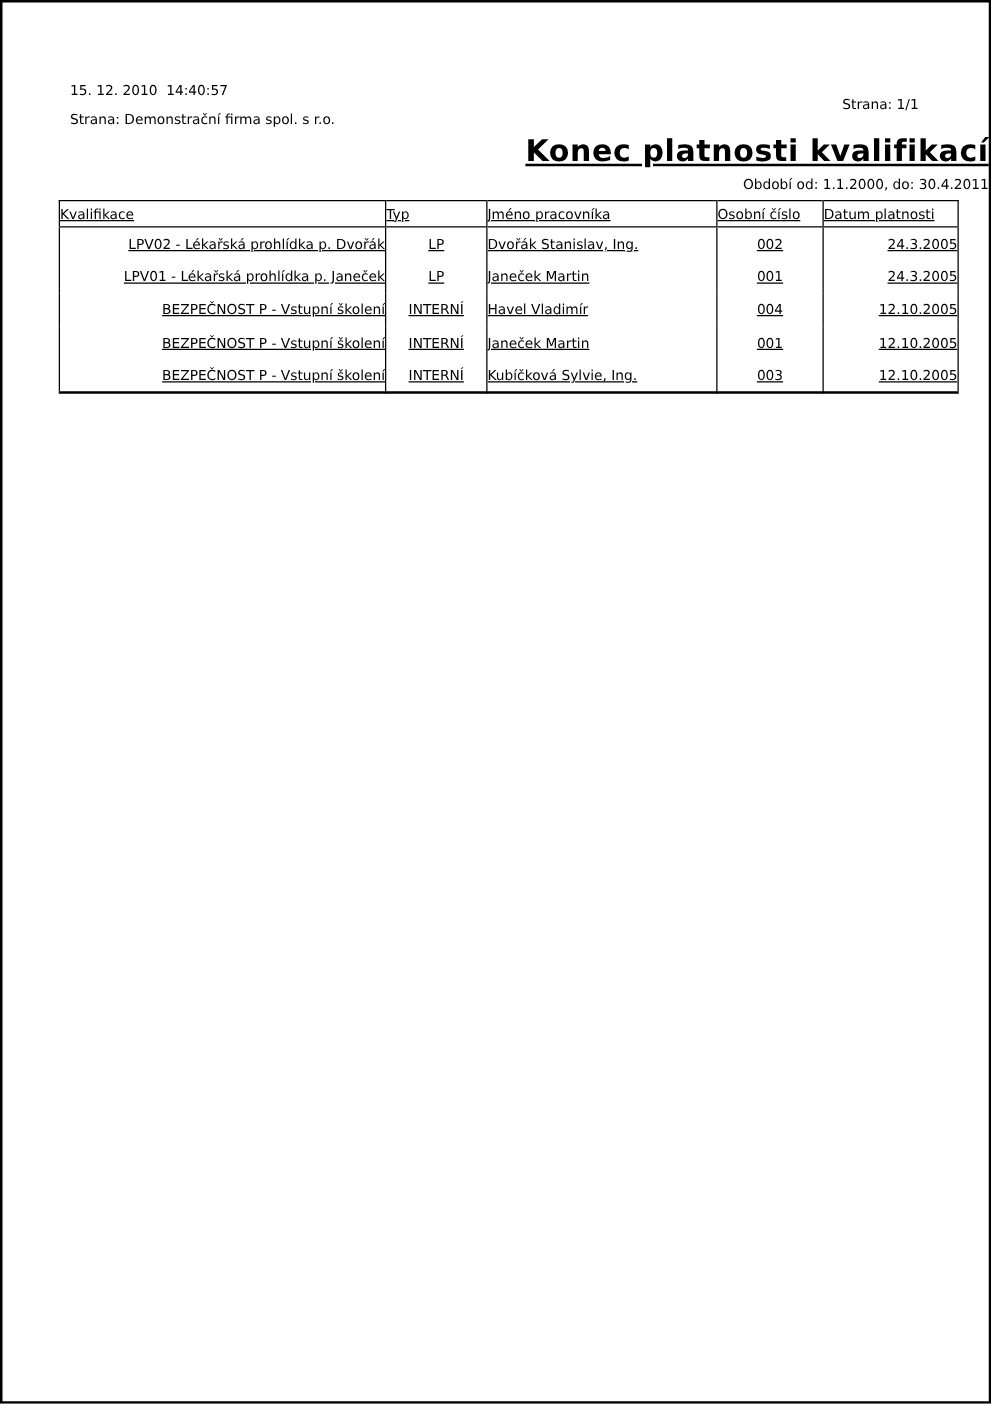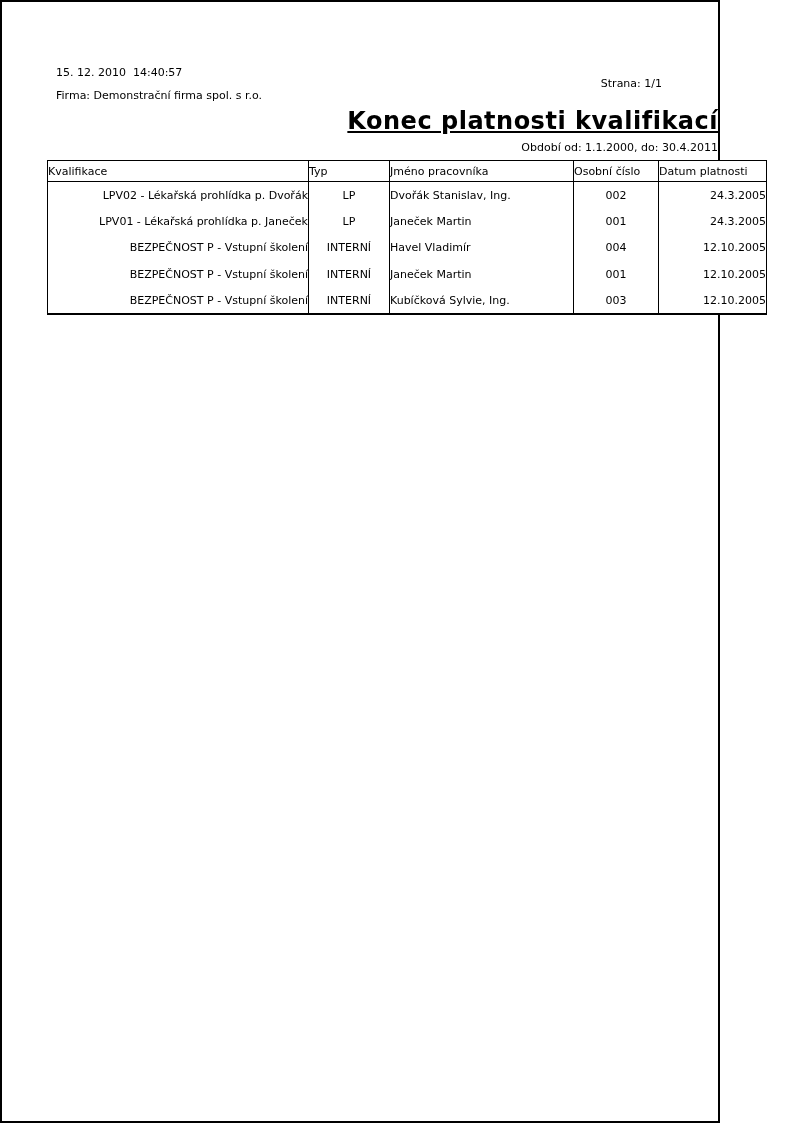--- a/index.html
+++ b/index.html
@@ -7,21 +7,21 @@
   body {
     width: 793px;
     height: 1123px;
     font-family: "DejaVu Sans", "Liberation Sans", sans-serif;
     color: #000000;
     position: relative;
   }
   .page {
     position: absolute;
     left: 0; top: 0;
-    width: 720px;
+    width: 793px;
     height: 1123px;
     border: 2px solid #000000;
     background: #ffffff;
   }
   .hdr-line {
     position: absolute;
     font-size: 11px;
     color: #000000;
     white-space: pre;
   }
@@ -61,41 +61,42 @@
   table.report col.c2 { width: 81px; }
   table.report col.c3 { width: 184px; }
   table.report col.c4 { width: 85px; }
   table.report col.c5 { width: 108px; }
   table.report th, table.report td {
     font-weight: normal;
     overflow: hidden;
     white-space: nowrap;
     vertical-align: middle;
     padding: 0;
+    text-decoration: underline;
   }
   table.report thead th {
     height: 21px;
     border-bottom: 1px solid #000000;
     text-align: left;
   }
   table.report tbody td { height: 26.6px; }
   table.report th + th, table.report td + td { border-left: 1px solid #000000; }
   .al  { text-align: right;  padding-left: 7px;  }
   .al2 { text-align: left;  padding-left: 6px;  }
   .al3 { text-align: left;  padding-left: 4px; margin-top: 24px;  }
   .ac  { text-align: center; }
   .ar  { text-align: right; padding-right: 7px; }
 </style>
 </head>
 <body>
 
 <div class="page">
 
   <div class="hdr-line hdr-datetime">15. 12. 2010  14:40:57</div>
-  <div class="hdr-line hdr-company">Firma: Demonstrační firma spol. s r.o.</div>
+  <div class="hdr-line hdr-company">Strana: Demonstrační firma spol. s r.o.</div>
   <div class="hdr-line hdr-page">Strana: 1/1</div>
 
   <div class="report-title">Konec platnosti kvalifikací</div>
   <div class="report-subtitle">Období od: 1.1.2000, do: 30.4.2011</div>
 
   <table class="report">
     <colgroup>
       <col class="c1">
         <col class="c2">
         <col class="c3">

